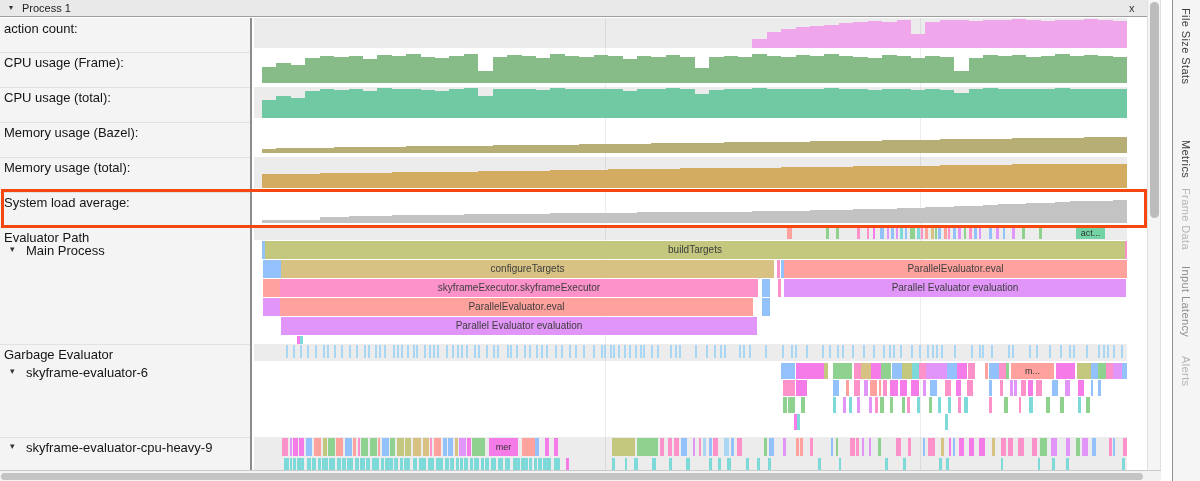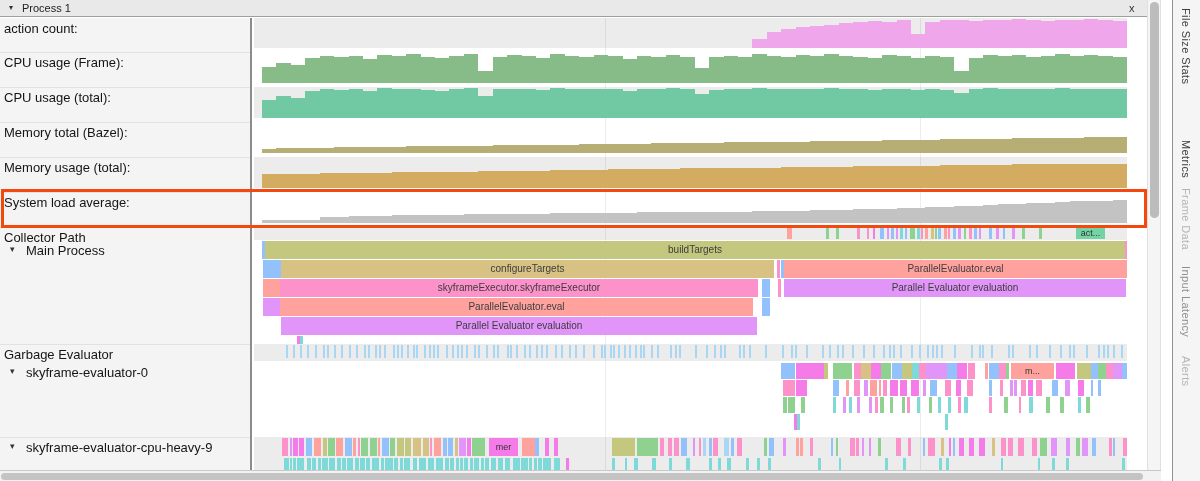--- a/index.html
+++ b/index.html
@@ -62,29 +62,29 @@
       <div class="abs" style="left: 254px; top: 87px; width: 873px; height: 31px; background: rgb(236, 236, 236);"></div>
       <div class="abs" style="left: 254px; top: 157px; width: 873px; height: 31px; background: rgb(236, 236, 236);"></div>
       <div class="abs" style="left: 254px; top: 227px; width: 873px; height: 13px; background: rgb(236, 236, 236);"></div>
       <div class="abs" style="left: 254px; top: 344px; width: 873px; height: 17px; background: rgb(236, 236, 236);"></div>
       <div class="abs" style="left: 254px; top: 437px; width: 873px; height: 33px; background: rgb(236, 236, 236);"></div>
       <div class="abs gridline" style="left: 605px; top: 18px; width: 1px; height: 452px;"></div>
       <div class="abs gridline" style="left: 920px; top: 18px; width: 1px; height: 452px;"></div>
       <div class="abs rowlabel" style="left: 4px; top: 21px;">action count:</div>
       <div class="abs rowlabel" style="left: 4px; top: 55px;">CPU usage (Frame):</div>
       <div class="abs rowlabel" style="left: 4px; top: 90px;">CPU usage (total):</div>
-      <div class="abs rowlabel" style="left: 4px; top: 125px;">Memory total (Bazel):</div>
+      <div class="abs rowlabel" style="left: 4px; top: 125px;">Memory usage (Bazel):</div>
       <div class="abs rowlabel" style="left: 4px; top: 160px;">Memory usage (total):</div>
       <div class="abs rowlabel" style="left: 4px; top: 195px;">System load average:</div>
-      <div class="abs rowlabel" style="left: 4px; top: 230px;">Collector Path</div>
+      <div class="abs rowlabel" style="left: 4px; top: 230px;">Evaluator Path</div>
       <div class="abs rowtri" style="left: 10px; top: 244px;">▾</div>
       <div class="abs rowlabel" style="left: 26px; top: 243px;">Main Process</div>
       <div class="abs rowlabel" style="left: 4px; top: 347px;">Garbage Evaluator</div>
       <div class="abs rowtri" style="left: 10px; top: 366px;">▾</div>
-      <div class="abs rowlabel" style="left: 26px; top: 365px;">skyframe-evaluator-0</div>
+      <div class="abs rowlabel" style="left: 26px; top: 365px;">skyframe-evaluator-6</div>
       <div class="abs rowtri" style="left: 10px; top: 441px;">▾</div>
       <div class="abs rowlabel" style="left: 26px; top: 440px;">skyframe-evaluator-cpu-heavy-9</div>
       <div class="abs chart" style="left: 262px; top: 18px; width: 865px; height: 30px;">
         <i style="height: 0px; background: rgb(239, 166, 234);"></i>
         <i style="height: 0px; background: rgb(239, 166, 234);"></i>
         <i style="height: 0px; background: rgb(239, 166, 234);"></i>
         <i style="height: 0px; background: rgb(239, 166, 234);"></i>
         <i style="height: 0px; background: rgb(239, 166, 234);"></i>
         <i style="height: 0px; background: rgb(239, 166, 234);"></i>
         <i style="height: 0px; background: rgb(239, 166, 234);"></i>

